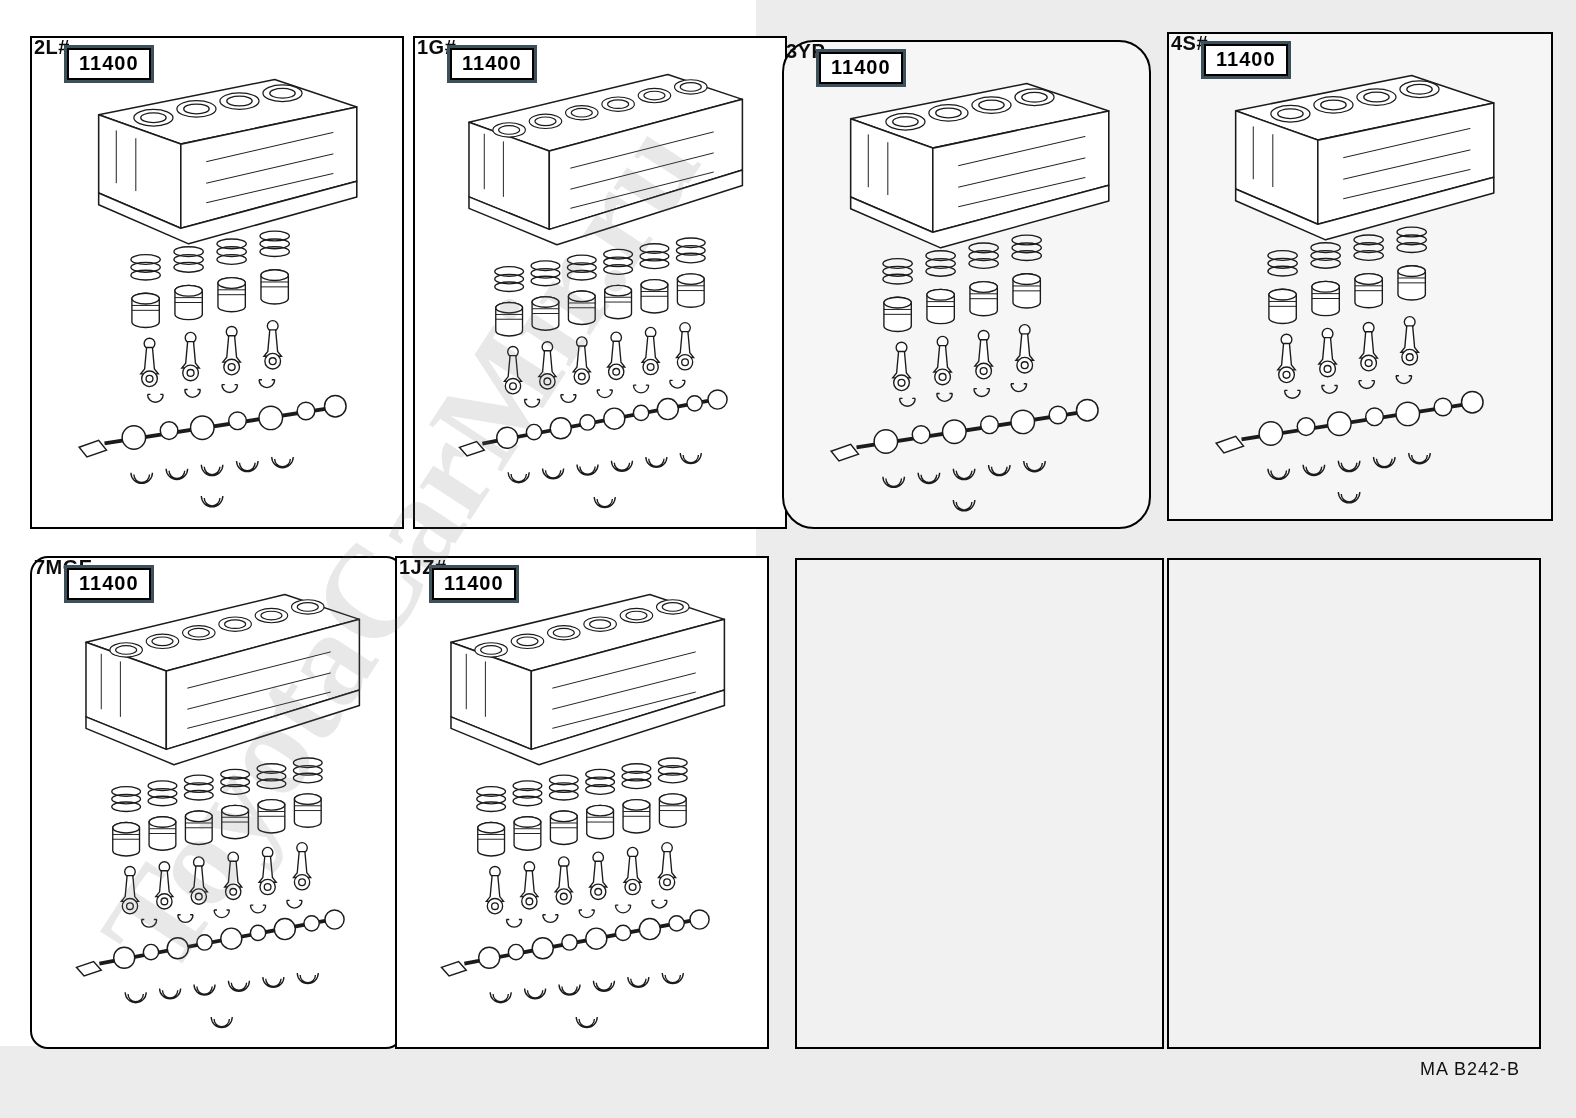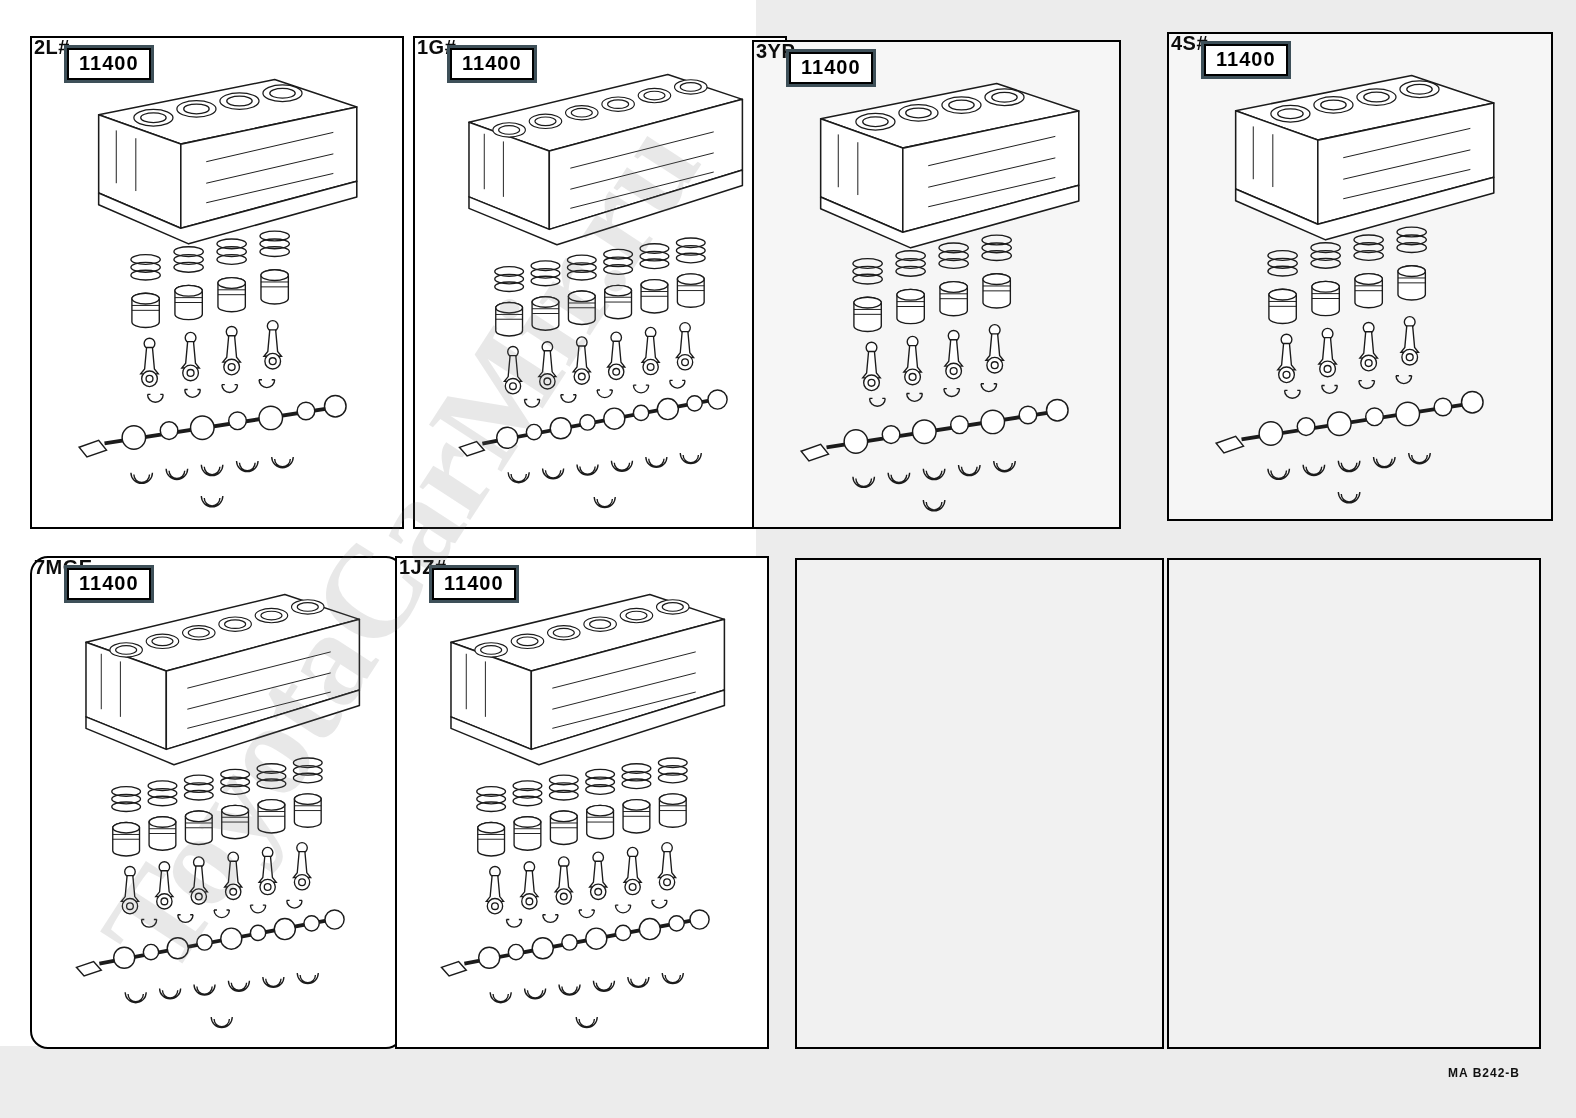--- a/index.html
+++ b/index.html
@@ -36,21 +36,21 @@
     position:absolute;left:-190px;top:470px;width:1180px;
     text-align:center;
     transform:rotate(-57deg);
     font-size:132px;font-weight:700;
     color:rgba(110,110,110,0.16);
     z-index:40;pointer-events:none;white-space:nowrap;
     font-family:"Liberation Serif", serif;
   }
   .footer-code{
     position:absolute;right:56px;bottom:38px;
-    font-size:12px;font-weight:700;letter-spacing:1px;color:#111;
+    font-size:18px;font-weight:400;letter-spacing:1px;color:#111;
     z-index:45;
   }
   .hidden-defs{position:absolute;width:0;height:0;overflow:hidden;}
 </style>
 </head>
 <body>
 
 <svg class="hidden-defs" aria-hidden="true">
   <defs>
     <g id="d-ringset" fill="none" stroke="#1b1b1b" stroke-width="1.4">
@@ -214,21 +214,21 @@
 </div>
 
 <div class="panel" style="left:413px;top:36px;width:370px;height:489px;">
   <div class="panel-label">1G#</div>
   <div class="part-badge">11400</div>
   <svg class="art" viewBox="0 0 360 500">
       <use href="#engine6"></use>
     </svg>
 </div>
 
-<div class="panel gray" style="left:752px;top:40px;width:365px;height:485px;">
+<div class="panel gray" style="left:782px;top:40px;width:365px;height:485px;border-radius:32px;">
   <div class="panel-label">3YP</div>
   <div class="part-badge">11400</div>
   <svg class="art" viewBox="0 0 360 480">
       <use href="#engine4"></use>
     </svg>
 </div>
 
 <div class="panel gray" style="left:1167px;top:32px;width:370px;height:485px;padding-left:12px;">
   <div class="panel-label">4S#</div>
   <div class="part-badge">11400</div>

